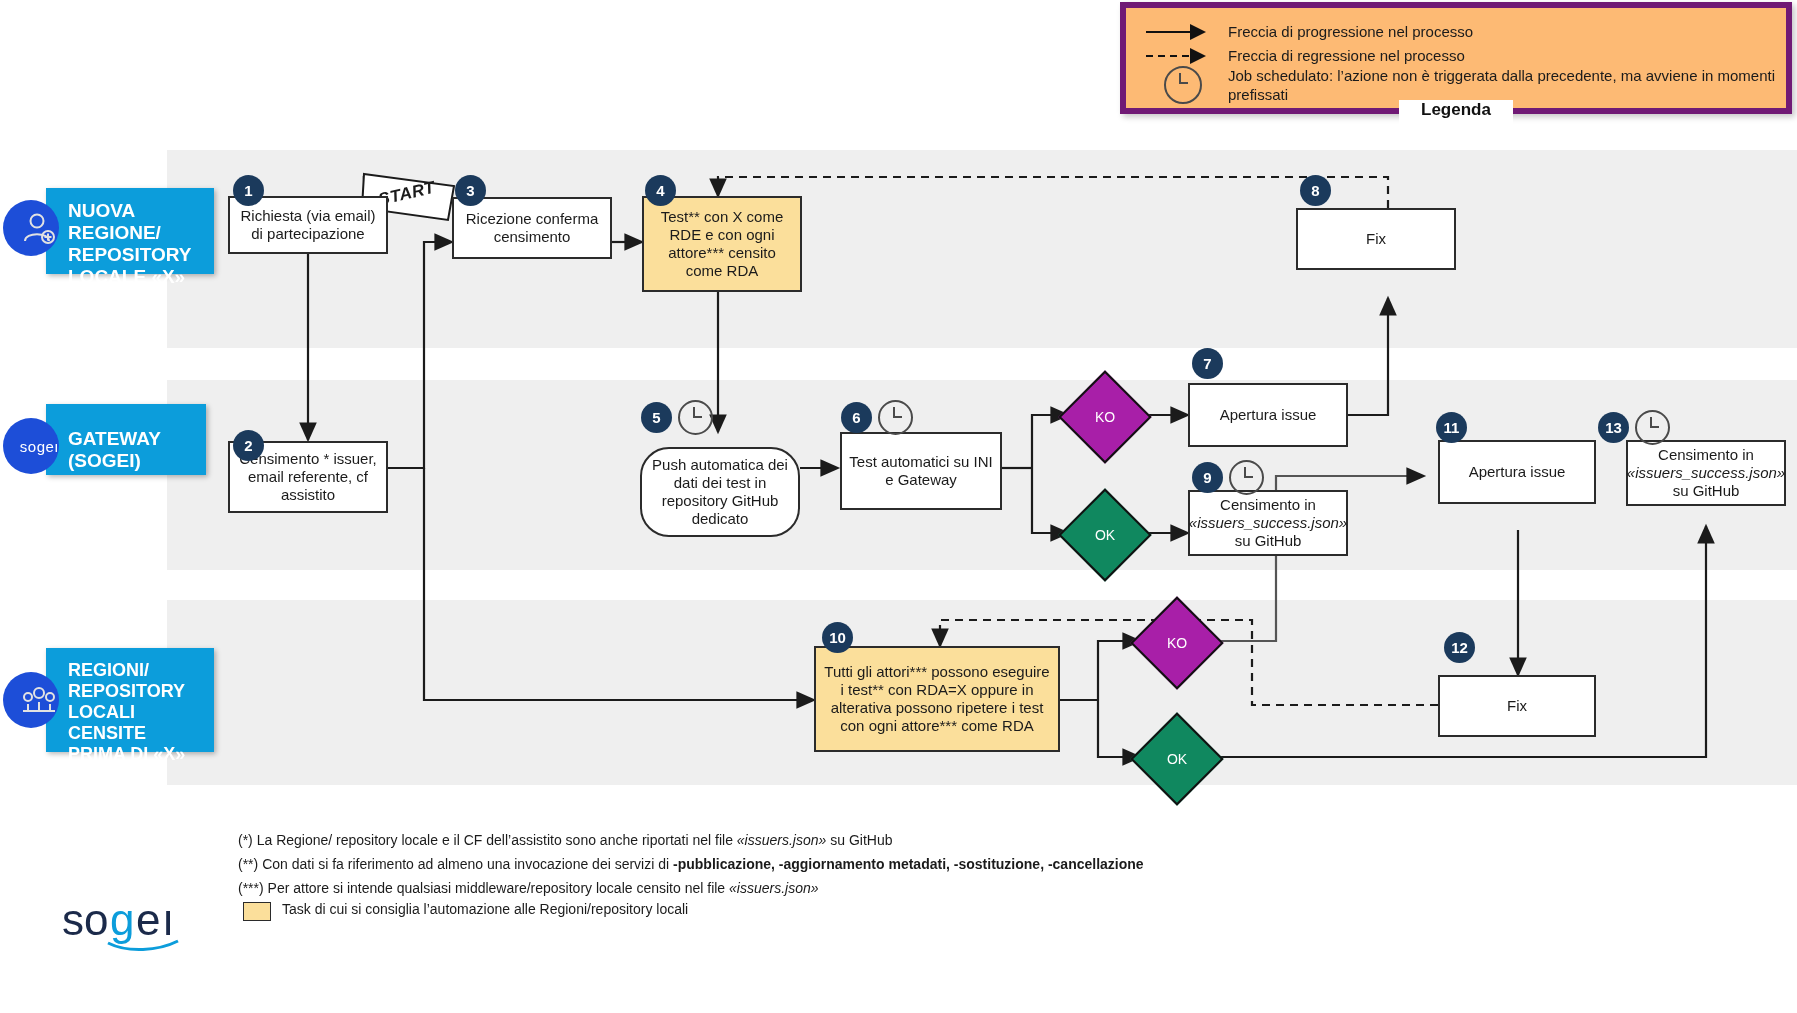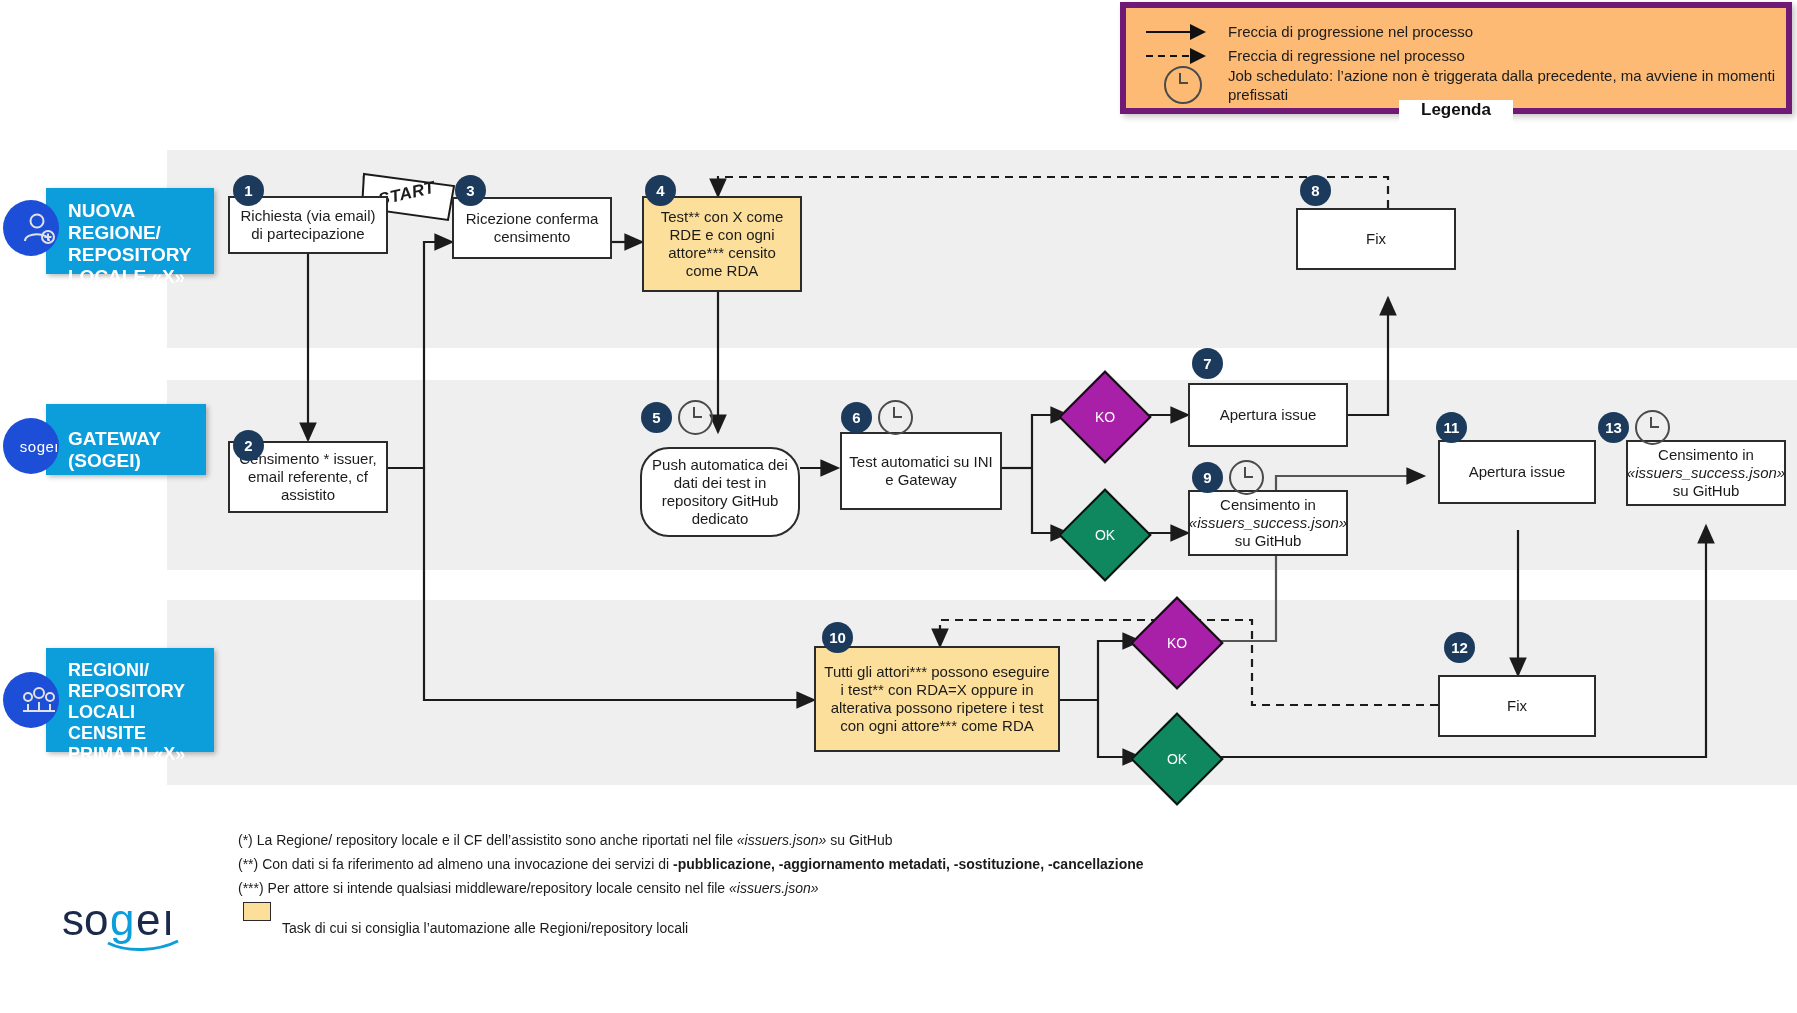--- a/index.html
+++ b/index.html
@@ -248,21 +248,21 @@
   </div>
   <div class="foot" style="left:238px;top:856px;">
     <span>(**)</span>
     <span>Con dati si fa riferimento ad almeno una invocazione dei servizi di </span><span class="b">-pubblicazione, -aggiornamento metadati, -sostituzione, -cancellazione</span>
   </div>
   <div class="foot" style="left:238px;top:880px;">
     <span>(***)</span>
     <span>Per attore si intende qualsiasi middleware/repository locale  censito nel file </span><span class="i">«issuers.json»</span>
   </div>
   <div class="swatch" style="left:243px;top:902px;"></div>
-  <div class="foot" style="left:282px;top:901px;margin-top:19px;">Task di cui si consiglia l’automazione alle Regioni/repository locali</div>
+  <div class="foot" style="left:282px;top:901px;">Task di cui si consiglia l’automazione alle Regioni/repository locali</div>
 
   <div class="brand">
     <svg width="140" height="60" viewBox="0 0 140 60">
       <text x="0" y="40" font-family="Liberation Sans, sans-serif" font-size="44" fill="#1b2a4a">so</text>
       <text x="48" y="40" font-family="Liberation Sans, sans-serif" font-size="44" fill="#0c9ddb">g</text>
       <text x="74" y="40" font-family="Liberation Sans, sans-serif" font-size="44" fill="#1b2a4a">e</text>
       <text x="100" y="40" font-family="Liberation Sans, sans-serif" font-size="44" fill="#1b2a4a">ı</text>
       <path d="M46,48 C66,58 96,56 116,46" fill="none" stroke="#0c9ddb" stroke-width="3"></path>
     </svg>
   </div>

